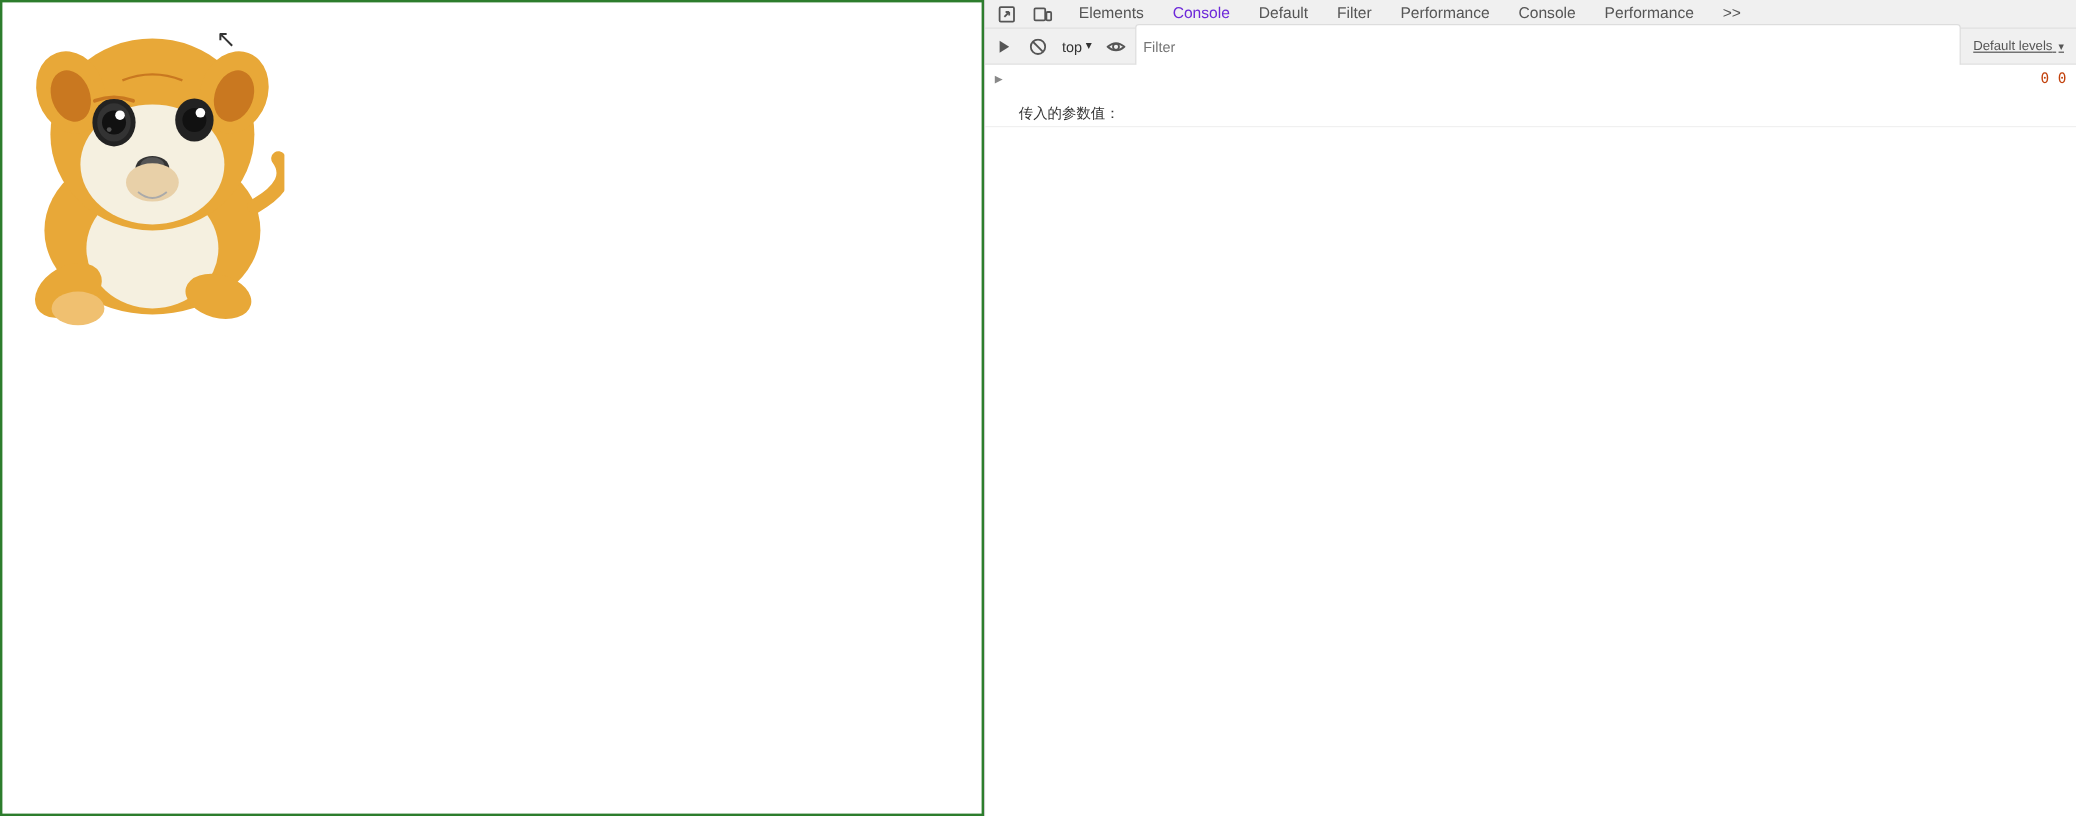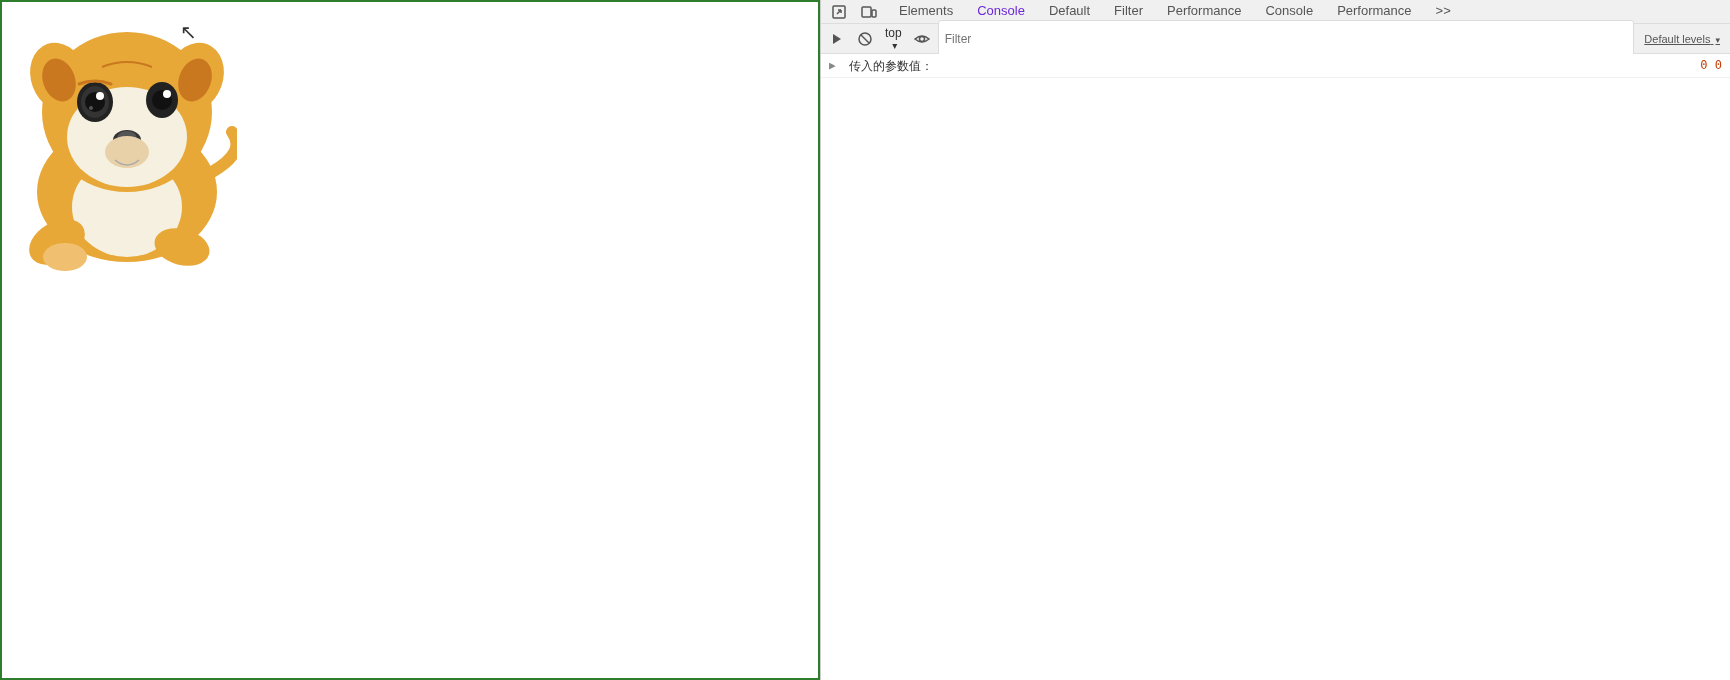--- a/index.html
+++ b/index.html
@@ -114,21 +114,20 @@
 
     .top-selector {
       display: flex;
       background: transparent;
       border: none;
       font-size: 12px;
       cursor: pointer;
       color: #333;
       padding: 2px 4px;
       border-radius: 3px;
-      flex-direction: column;
     }
 
     .eye-btn {
       width: 24px;
       height: 24px;
       display: flex;
       align-items: center;
       justify-content: center;
       cursor: pointer;
       border-radius: 3px;
@@ -184,20 +183,21 @@
       position: absolute;
       left: 8px;
       top: 3px;
       color: #888;
       font-size: 11px;
       cursor: pointer;
     }
 
     .console-log-text {
       flex: 1;
+      margin-top: 28px;
     }
 
     .console-log-numbers {
       color: #c2410c;
       margin-left: 4px;
     }
 
     
     .cursor {
       position: absolute;

